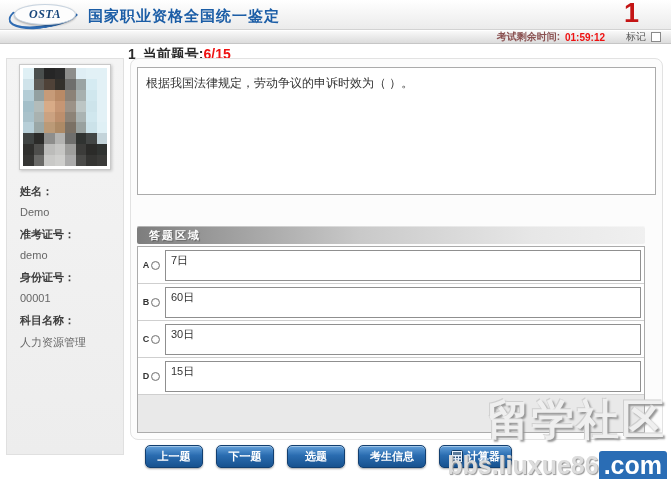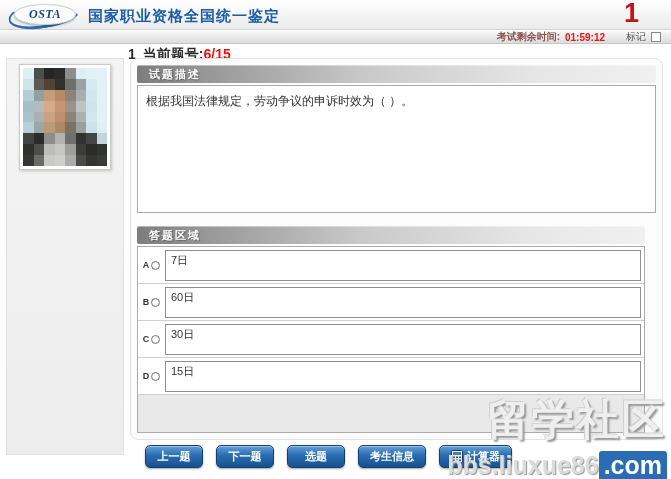--- a/index.html
+++ b/index.html
@@ -189,28 +189,43 @@
         <div style="background: rgb(53, 53, 51);"></div>
         <div style="background: rgb(106, 106, 104);"></div>
         <div style="background: rgb(201, 201, 199);"></div>
         <div style="background: rgb(207, 207, 205);"></div>
         <div style="background: rgb(171, 171, 171);"></div>
         <div style="background: rgb(74, 74, 72);"></div>
         <div style="background: rgb(52, 52, 50);"></div>
         <div style="background: rgb(58, 58, 56);"></div>
       </div>
   </div>
+  <div class="sidebar-fields">
+    <div class="field">
+      <span class="field-label">姓名：</span>
+      <span class="field-value">Demo</span>
+    </div>
+    <div class="field">
+      <span class="field-label">准考证号：</span>
+      <span class="field-value">demo</span>
+    </div>
+    <div class="field">
+      <span class="field-label">身份证号：</span>
+      <span class="field-value">00001</span>
+    </div>
+    <div class="field">
+      <span class="field-label">科目名称：</span>
+      <span class="field-value">人力资源管理</span>
+    </div>
+  </div>
 </div>
 
 <div class="main-panel">
 
   <div class="q-panel">
-    <div class="panel-hd">
-      <span>试题描述</span>
-    </div>
     <div class="q-body">根据我国法律规定，劳动争议的申诉时效为（        ）。</div>
   </div>
 
   <div class="a-panel">
     <div class="panel-hd">
       <span>答题区域</span>
     </div>
     <div class="a-body">
 
       <div class="opt-row">

